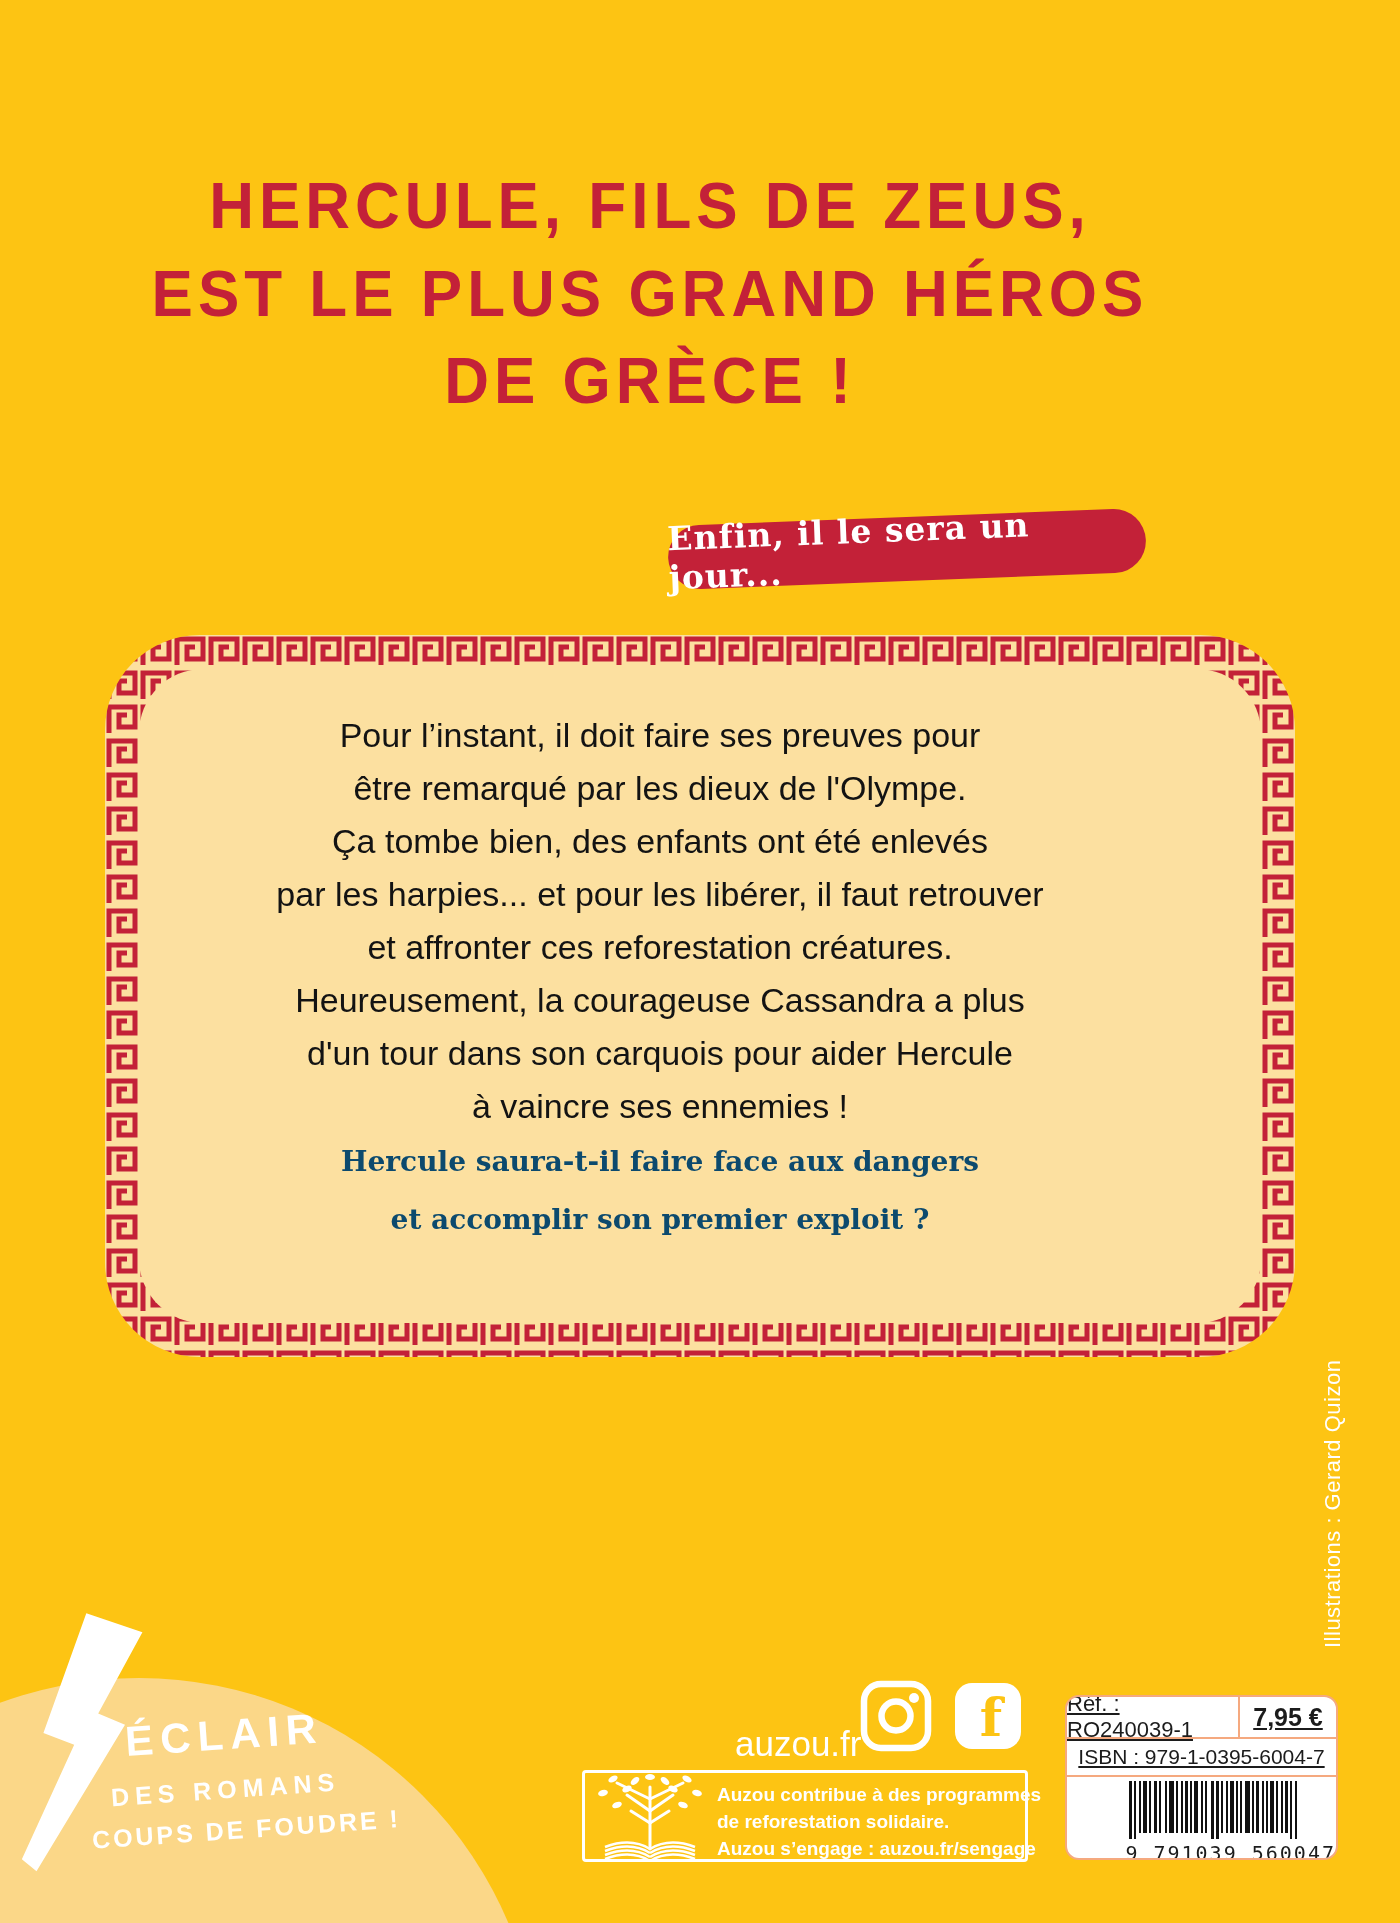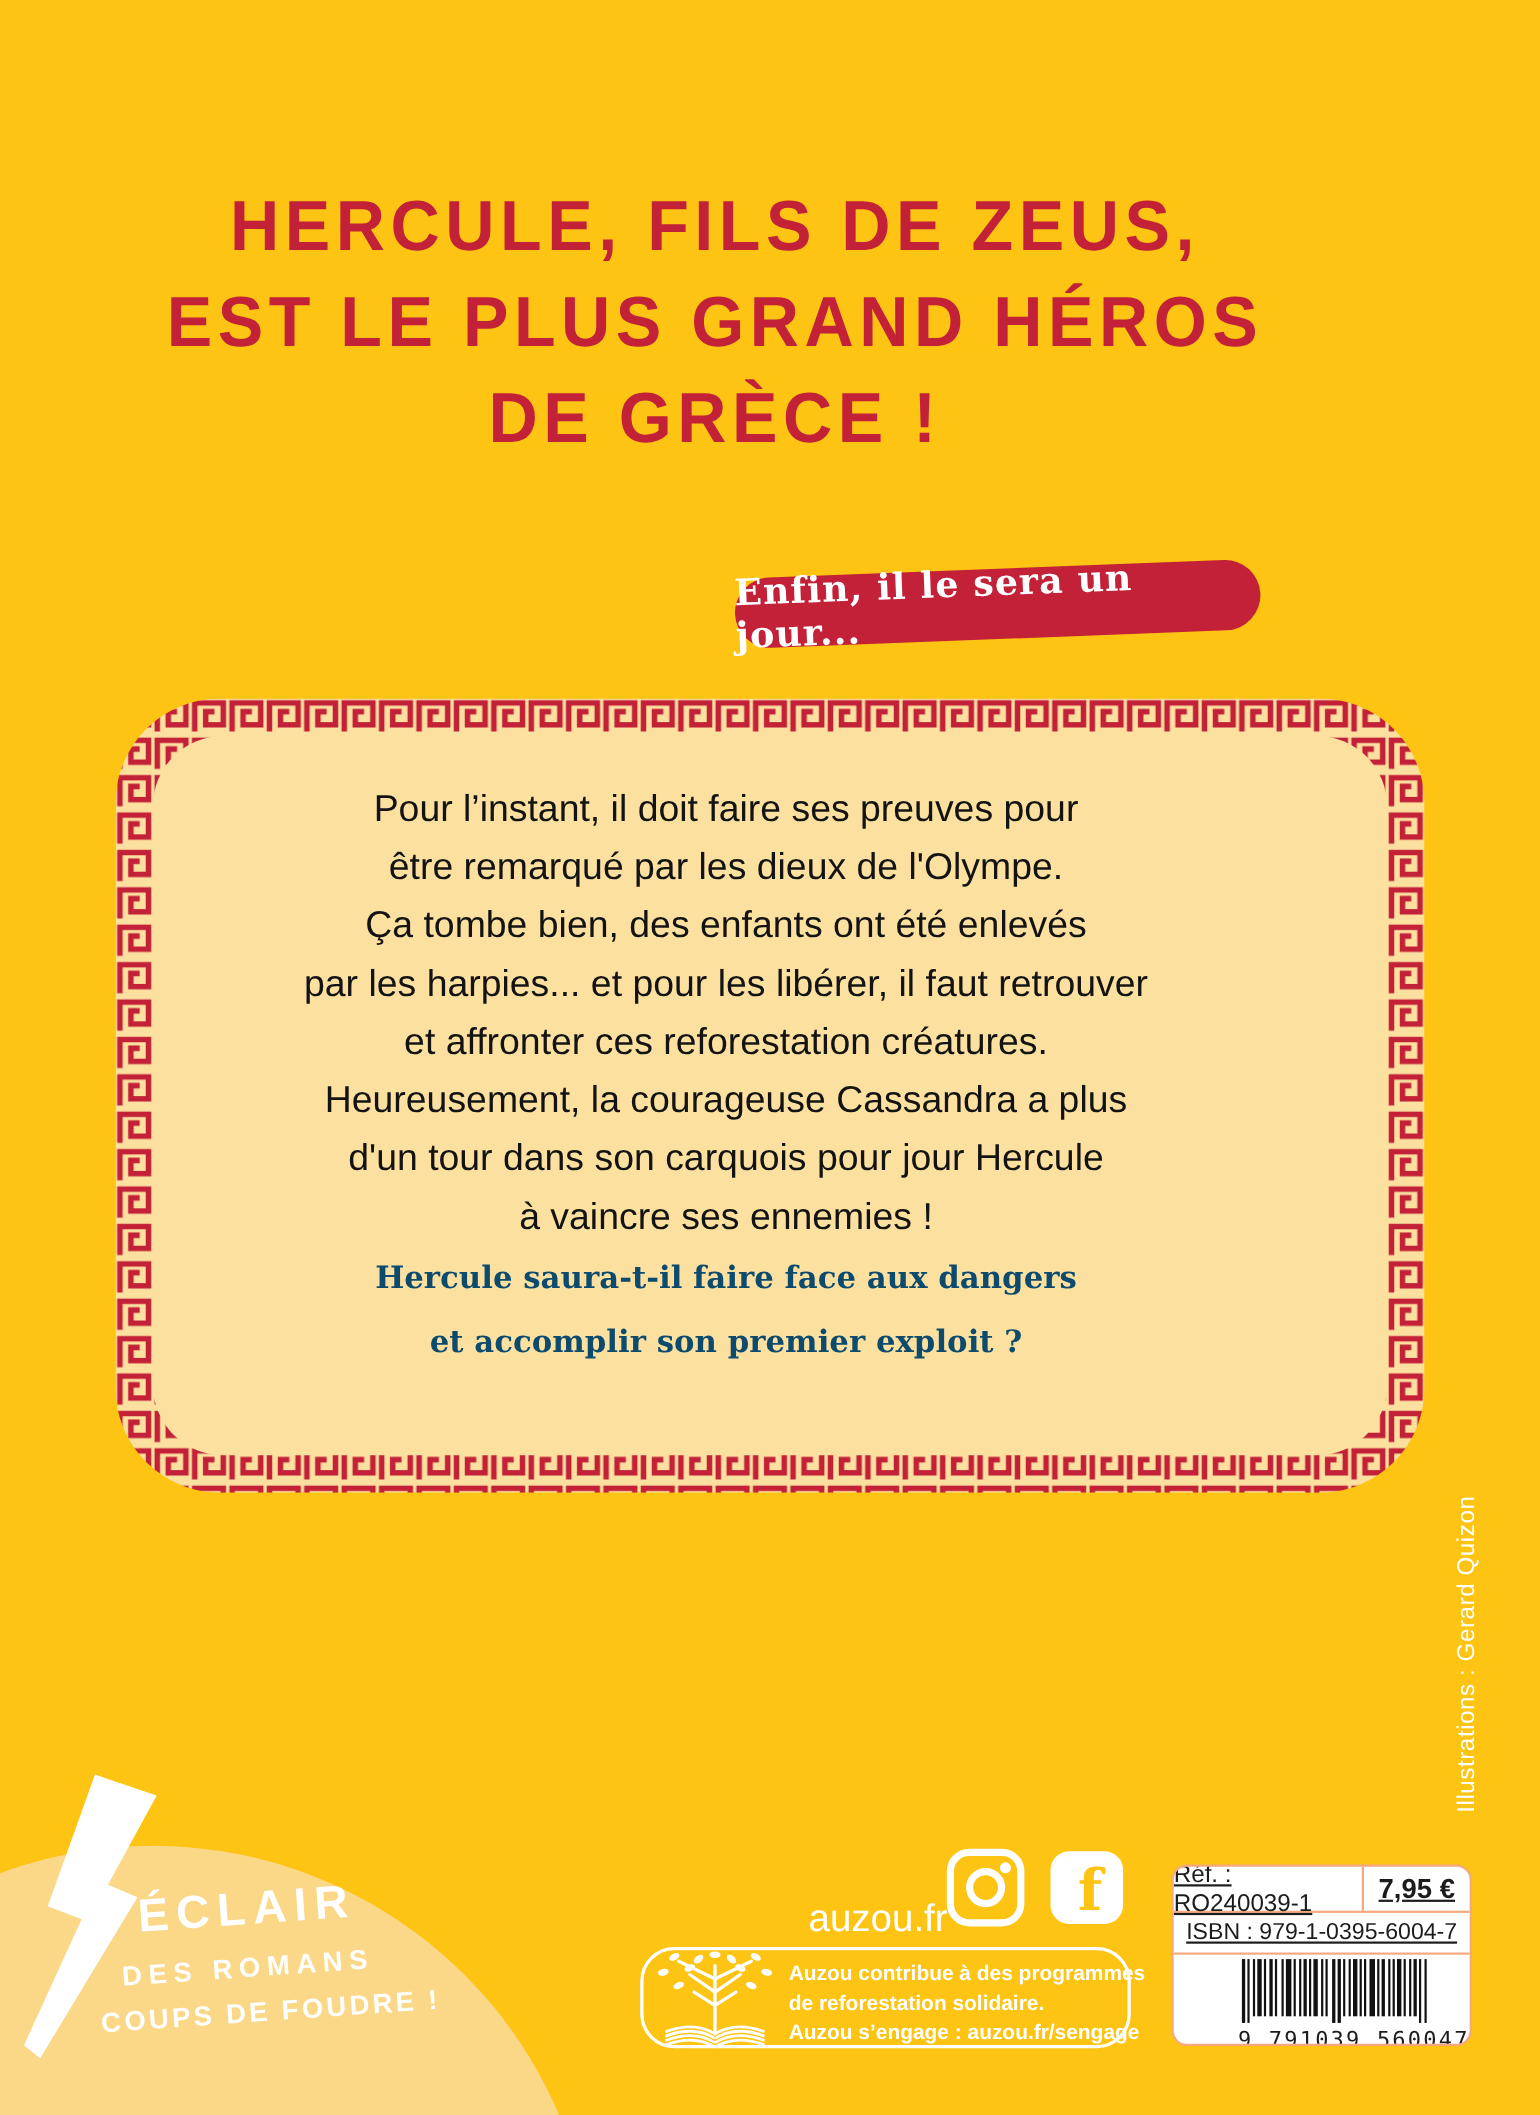--- a/index.html
+++ b/index.html
@@ -39,21 +39,21 @@
   .eclair{left:88px;top:1710px;transform:rotate(-4deg);color:#fff;font-weight:700;}
   .eclair .name{font-size:42px;letter-spacing:7px;padding-left:40px;}
   .eclair .tag1{font-size:25px;letter-spacing:6px;margin-top:16px;padding-left:22px;}
   .eclair .tag2{font-size:25px;letter-spacing:3px;margin-top:12px;white-space:nowrap;}
 
   
   .website{left:735px;top:1724px;color:#fff;font-weight:400;font-size:35px;}
   .insta{left:858px;top:1678px;}
   .fb{left:950px;top:1678px;}
   .eco-box{left:582px;top:1770px;width:446px;height:92px;border:3px solid #fff;
-           border-radius:31px;box-sizing:border-box;}
+           border-radius:4px;box-sizing:border-box;}
   .eco-text{position:absolute;left:132px;top:8px;color:#fff;font-weight:700;
             font-size:19px;line-height:27px;white-space:nowrap;}
   .tree{position:absolute;left:2px;top:-20px;}
 
   
   .bc-box{left:1065px;top:1695px;width:273px;height:165px;background:#fff;
           border:2.5px solid #f5a97f;border-radius:14px;box-sizing:border-box;
           overflow:hidden;color:#1c1c1c;text-decoration:underline;}
   .bc-row1{display:flex;height:40px;border-bottom:2.5px solid #f5a97f;}
   .bc-ref{flex:1;display:flex;align-items:center;justify-content:center;
@@ -90,21 +90,21 @@
     <rect x="0" y="0" width="1190" height="722" rx="95" fill="url(#meander)"></rect>
     <rect x="34" y="34" width="1122" height="654" rx="64" fill="#fce0a0"></rect>
   </svg>
   <div class="panel-content">
     <div>Pour l’instant, il doit faire ses preuves pour</div>
     <div>être remarqué par les dieux de l'Olympe.</div>
     <div>Ça tombe bien, des enfants ont été enlevés</div>
     <div>par les harpies... et pour les libérer, il faut retrouver</div>
     <div>et affronter ces reforestation créatures.</div>
     <div>Heureusement, la courageuse Cassandra a plus</div>
-    <div>d'un tour dans son carquois pour jour Hercule</div>
+    <div>d'un tour dans son carquois pour aider Hercule</div>
     <div>à vaincre ses ennemies !</div>
     <div class="question">
       <div>Hercule saura-t-il faire face aux dangers</div>
       <div>et accomplir son premier exploit ?</div>
     </div>
   </div>
 </div>
 
 <div class="abs credits">Illustrations : Gerard Quizon</div>
 

